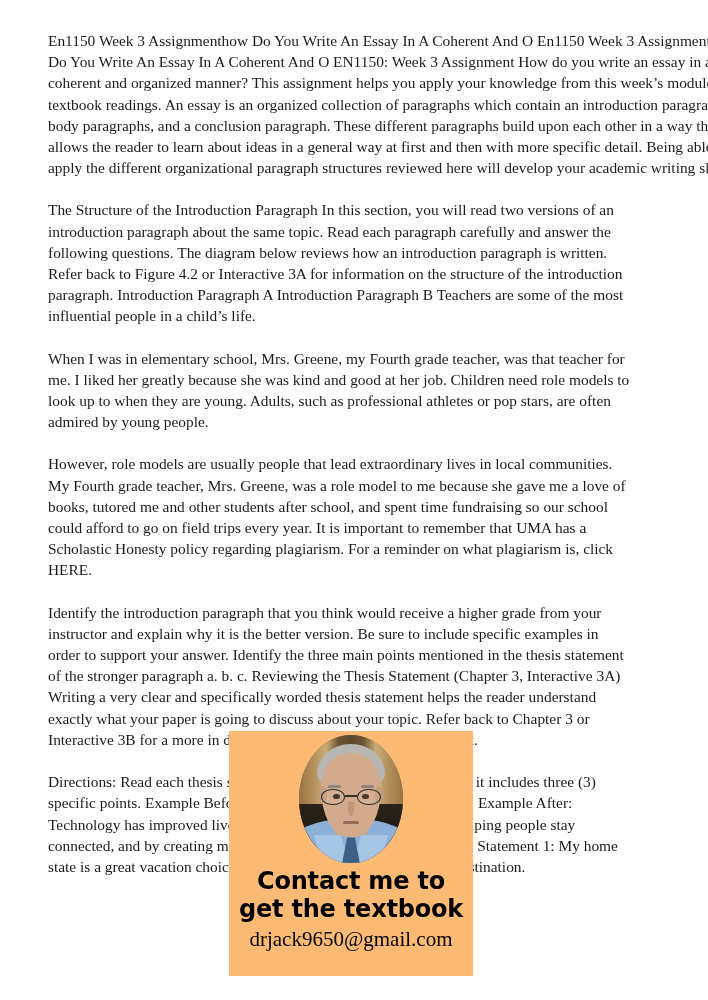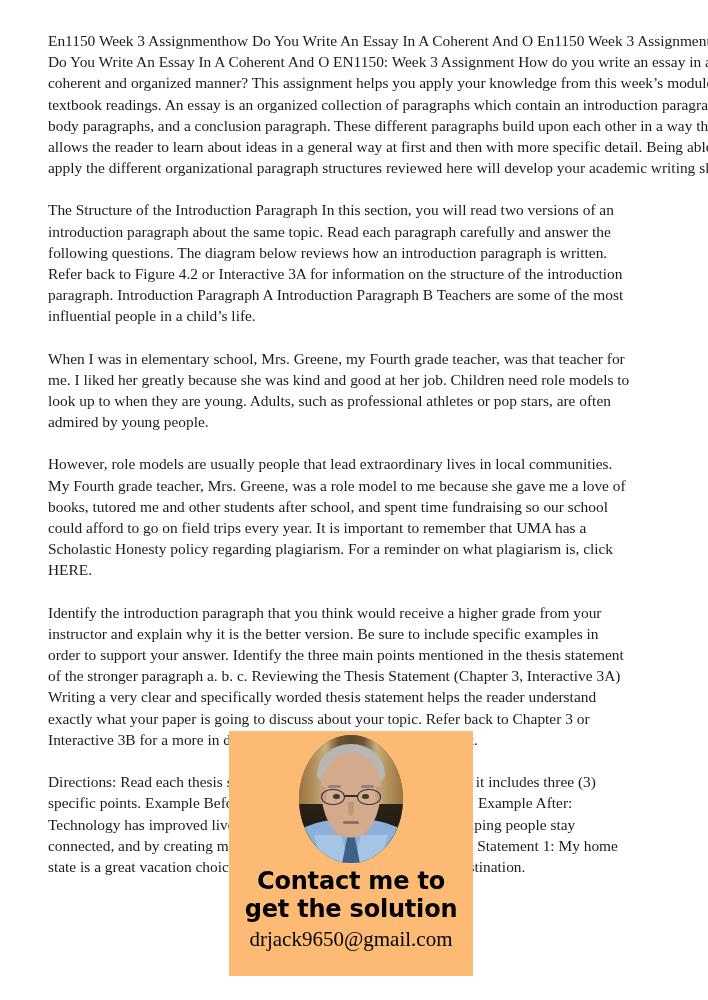--- a/index.html
+++ b/index.html
@@ -297,19 +297,19 @@
         <span class="glass-lens left"></span>
         <span class="glass-bridge"></span>
         <span class="glass-lens right"></span>
       </div>
       <div class="portrait-nose"></div>
       <div class="portrait-mouth"></div>
     </div>
 
     <div id="overlay-text">
       <span class="overlay-line">Contact me to</span>
-      <span class="overlay-line">get the solution</span>
+      <span class="overlay-line">get the textbook</span>
       <span id="overlay-email">drjack9650@gmail.com</span>
     </div>
 
   </div>
 
 </div>
 
 </body></html>

